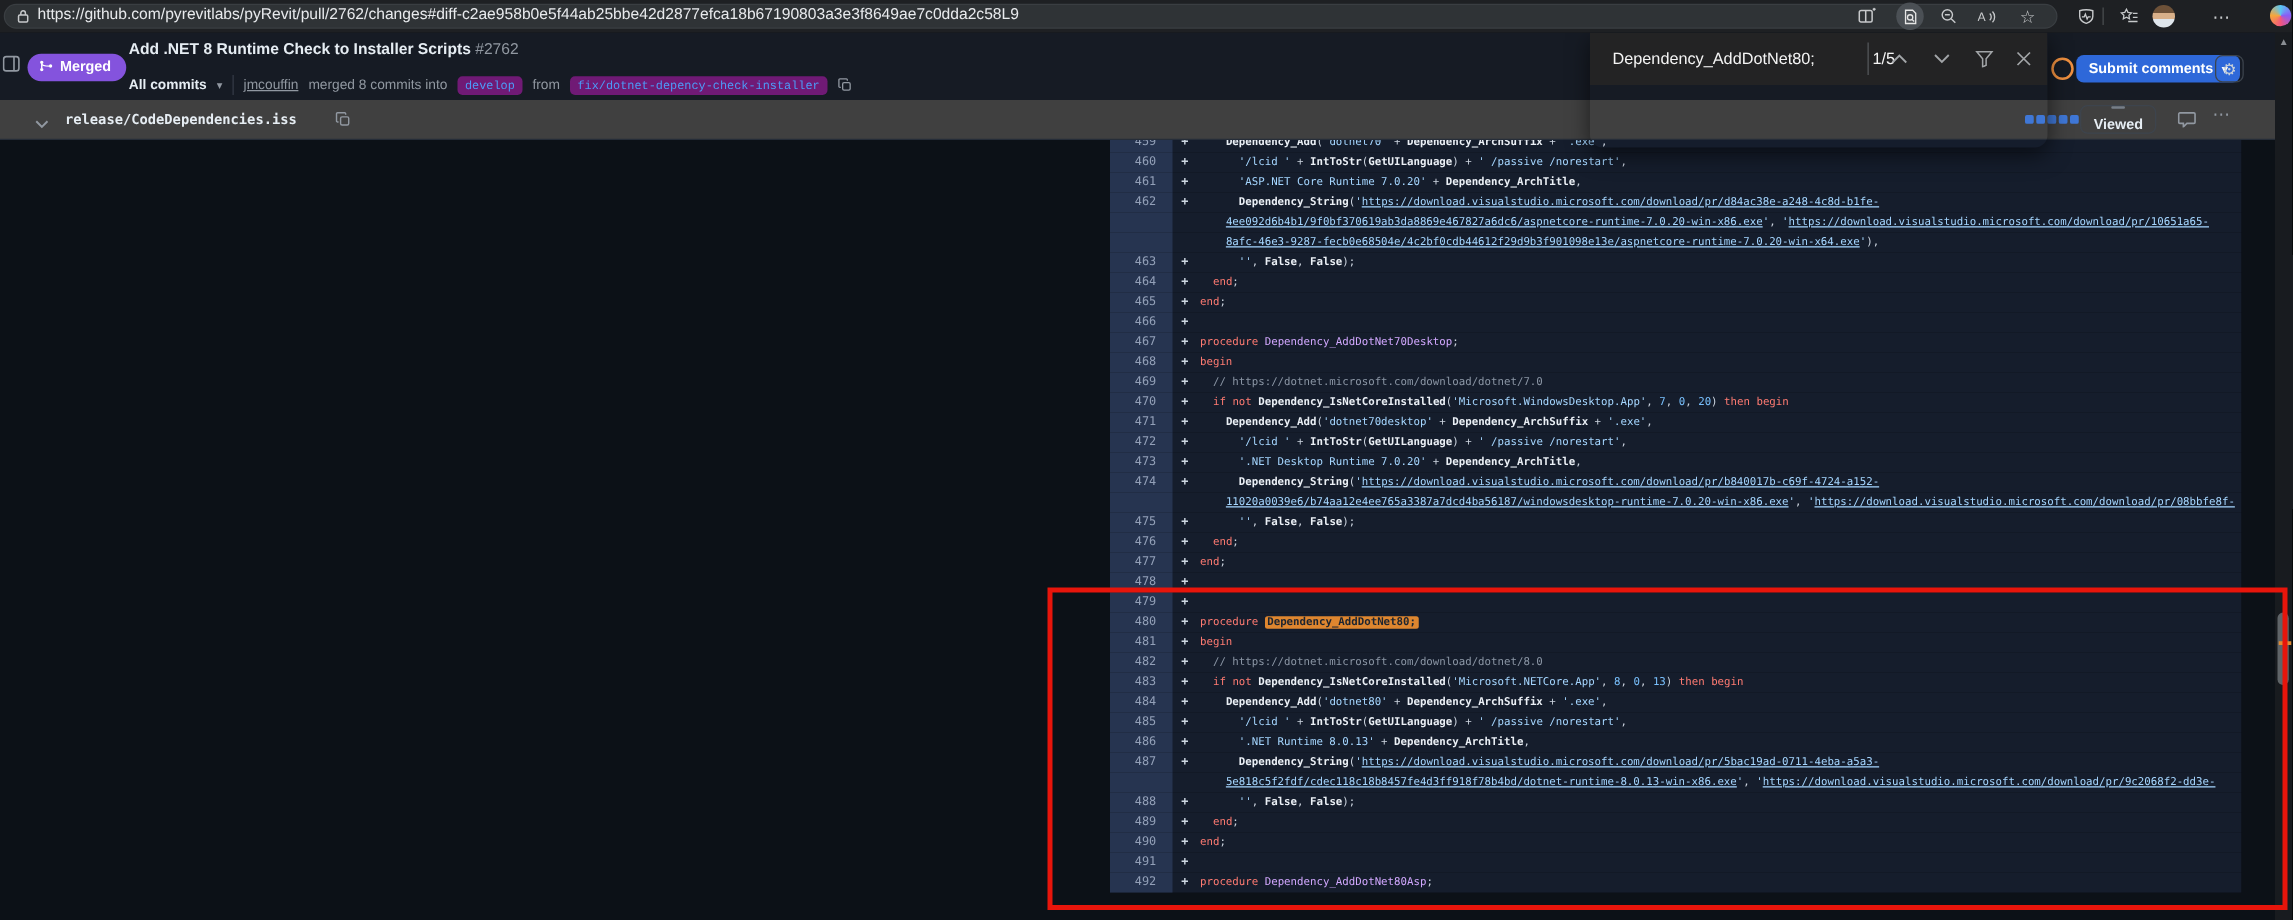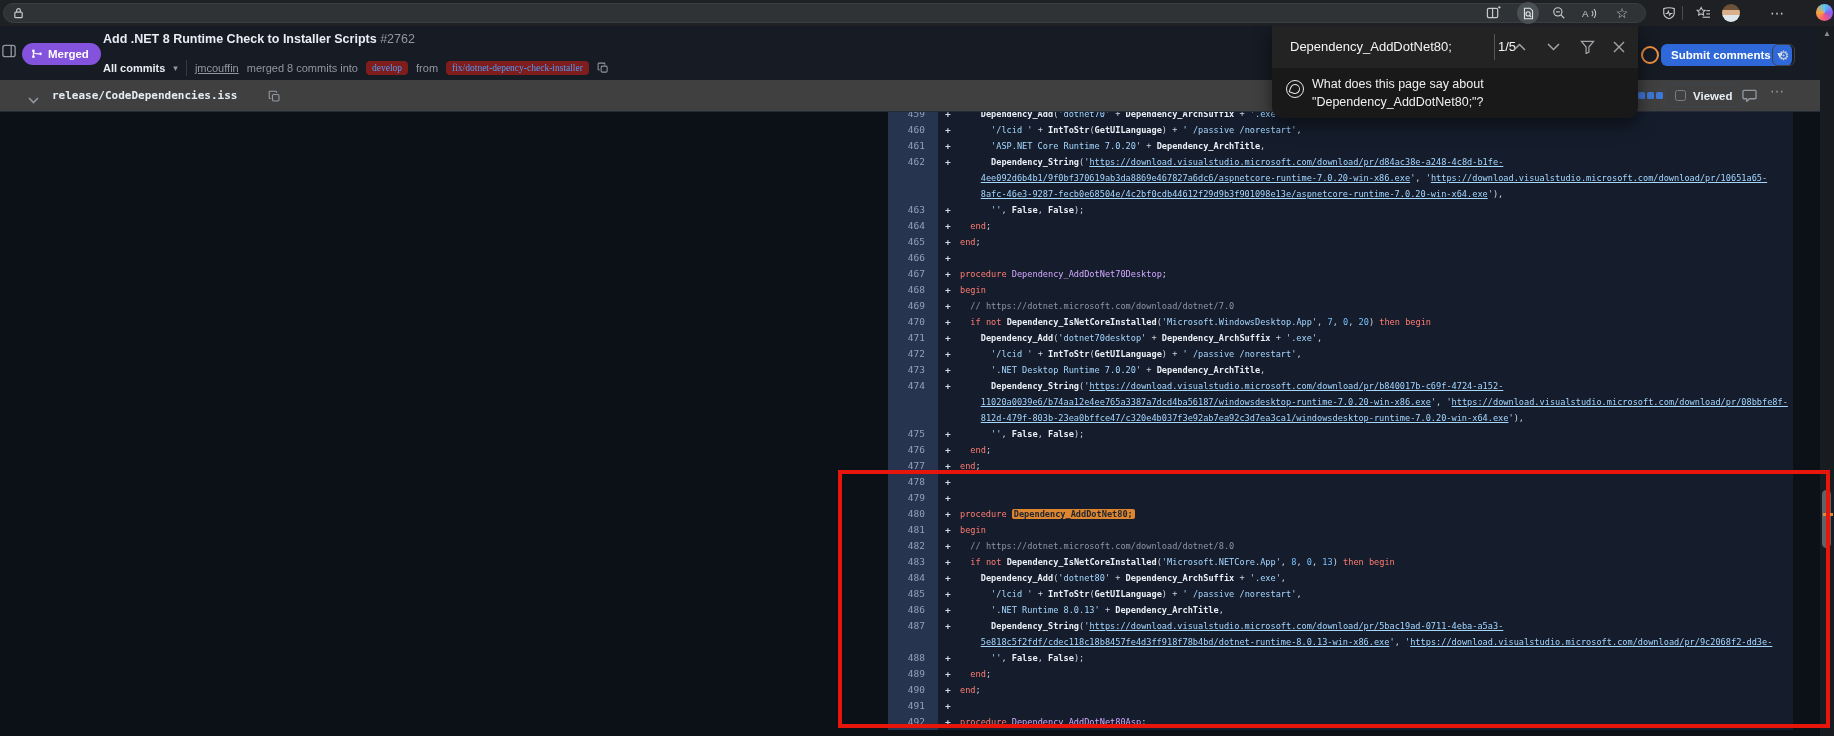--- a/index.html
+++ b/index.html
@@ -25,21 +25,21 @@
   .pill{position:absolute;left:22px;top:17px;height:22px;padding:0 12px 0 9px;border-radius:11px;
         background:#8453dd;color:#fff;font-size:11.5px;font-weight:700;display:flex;align-items:center;gap:5px;}
   .prtitle{position:absolute;left:103px;top:6px;font-size:12.5px;font-weight:700;white-space:nowrap;}
   .prnum{color:#9198a1;font-weight:400;}
   .prrow2{position:absolute;left:103px;top:34px;display:flex;align-items:center;gap:8px;
           font-size:11px;color:#9198a1;white-space:nowrap;}
   .allc{color:#e6edf3;font-weight:700;}
   .dd{color:#9198a1;font-size:9px;}
   .vdiv{width:1px;height:16px;background:#343b46;}
   .author{color:#9198a1;text-decoration:underline;text-align:center;}
-  .chip{font-family:Liberation Serif, serif;font-size:9.5px;color:#4d9bf8;background:#7f1d1d;
+  .chip{font-family:Liberation Mono, monospace;font-size:9.5px;color:#4d9bf8;background:#701a75;
         border-radius:4px;padding:2px 6px;}
   .cicon{color:#9198a1;display:inline-flex;}
   
   .ring{position:absolute;left:1641px;top:46px;width:18px;height:18px;border:2.5px solid #ee8f3f;
         border-radius:50%;box-sizing:border-box;z-index:4;}
   .submit{position:absolute;left:1661px;top:44px;height:22px;padding:0 10px;background:#2e68d9;
           border-radius:6px;color:#fff;font-size:11.5px;font-weight:700;display:flex;align-items:center;
           gap:7px;z-index:4;}
   .gearbtn{position:absolute;left:1772px;top:44px;width:23px;height:22px;border:1px solid #3d444d;
            border-radius:6px;box-sizing:border-box;display:flex;align-items:center;justify-content:center;
@@ -47,21 +47,21 @@
   
   .fbar{position:absolute;left:0;top:80px;width:1820px;height:32px;background:#404040;
         border-bottom:1px solid #262d38;box-sizing:border-box;z-index:5;}
   .fchev{position:absolute;left:28px;top:10px;color:#9198a1;}
   .fname{position:absolute;left:52px;top:9px;font-family:"DejaVu Sans Mono",monospace;
          font-size:11px;font-weight:700;color:#e6edf3;white-space:nowrap;}
   .fcopy{position:absolute;left:268px;top:9px;color:#9198a1;}
   .stat{position:absolute;top:12px;width:7px;height:7px;background:#3f77d6;border-radius:1.5px;}
   .viewedbtn{position:absolute;left:1664px;top:4px;height:23px;border:1px solid #3d444d;border-radius:6px;
              box-sizing:border-box;display:flex;align-items:center;gap:7px;padding:0 10px;
-             font-size:11.5px;font-weight:700;color:#e6edf3;}
+             font-size:11.5px;font-weight:700;color:#e6edf3;flex-direction:column;}
   .cbox{width:11px;height:11px;border:1.5px solid #767e88;border-radius:2.5px;box-sizing:border-box;}
   .bubble{position:absolute;left:1742px;top:8px;color:#9198a1;}
   .kebab{position:absolute;left:1770px;top:3px;color:#9198a1;font-size:14px;letter-spacing:1px;}
   
   .diff{position:absolute;left:888px;top:106px;width:905px;z-index:1;}
   .drow{display:flex;height:16px;background:#151d2c;}
   .ln{width:50px;background:#263450;color:#93a0b8;font:9.5px/16px "DejaVu Sans Mono",monospace;
       text-align:right;padding-right:13px;box-sizing:border-box;flex:none;}
   .mk{width:22px;padding-left:7px;box-sizing:border-box;color:#ced8e2;
       font:700 9.5px/16px "DejaVu Sans Mono",monospace;flex:none;}
@@ -193,25 +193,20 @@
         <span class="ln">474</span>
         <span class="mk">+</span>
         <span class="cd"><span class="sg-pl">      </span><span class="sg-fn">Dependency_String</span><span class="sg-pl">(</span><span class="sg-st">'</span><span class="sg-ur">https://download.visualstudio.microsoft.com/download/pr/b840017b-c69f-4724-a152-</span></span>
       </div>
       <div class="drow">
         <span class="ln"></span>
         <span class="mk"></span>
         <span class="cd"><span class="sg-pl">    </span><span class="sg-ur">11020a0039e6/b74aa12e4ee765a3387a7dcd4ba56187/windowsdesktop-runtime-7.0.20-win-x86.exe</span><span class="sg-st">'</span><span class="sg-pl">, </span><span class="sg-st">'</span><span class="sg-ur">https://download.visualstudio.microsoft.com/download/pr/08bbfe8f-</span></span>
       </div>
       <div class="drow">
-        <span class="ln"></span>
-        <span class="mk"></span>
-        <span class="cd"><span class="sg-pl">    </span><span class="sg-ur">812d-479f-803b-23ea0bffce47/c320e4b037f3e92ab7ea92c3d7ea3ca1/windowsdesktop-runtime-7.0.20-win-x64.exe</span><span class="sg-st">'</span><span class="sg-pl">),</span></span>
-      </div>
-      <div class="drow">
         <span class="ln">475</span>
         <span class="mk">+</span>
         <span class="cd"><span class="sg-pl">      </span><span class="sg-st">''</span><span class="sg-pl">, </span><span class="sg-fn">False</span><span class="sg-pl">, </span><span class="sg-fn">False</span><span class="sg-pl">);</span></span>
       </div>
       <div class="drow">
         <span class="ln">476</span>
         <span class="mk">+</span>
         <span class="cd"><span class="sg-pl">  </span><span class="sg-kw">end</span><span class="sg-pl">;</span></span>
       </div>
       <div class="drow">
@@ -385,20 +380,21 @@
   <div class="gearbtn">⚙</div>
 
   <div class="bbar">
     <div class="afield"></div>
     <span class="bicon" style="left:9px;">
       <svg width="11" height="12" viewBox="0 0 12 13">
           <rect x="2" y="5.5" width="8" height="6" rx="1" fill="none" stroke="currentColor" stroke-width="1.3"></rect>
           <path d="M4 5.5V3.8a2 2 0 0 1 4 0v1.7" fill="none" stroke="currentColor" stroke-width="1.3"></path>
         </svg>
     </span>
+    <span class="urltxt">https://github.com/pyrevitlabs/pyRevit/pull/2762/changes#diff-c2ae958b0e5f44ab25bbe42d2877efca18b67190803a3e3f8649ae7c0dda2c58L9</span>
     <span class="bicon" style="left:1484px;">
       <svg width="15" height="14" viewBox="0 0 16 15">
           <rect x="1.5" y="2.5" width="11" height="10" rx="1.5" fill="none" stroke="currentColor" stroke-width="1.3"></rect>
           <line x1="7" y1="2.5" x2="7" y2="12.5" stroke="currentColor" stroke-width="1.3"></line>
           <path d="M13 1.5h2.5M14.2 0.3v2.4" stroke="currentColor" stroke-width="1.2"></path>
         </svg>
     </span>
     <span class="bicon circlehl" style="left:1517px;">
       <svg width="13" height="13" viewBox="0 0 16 16">
           <path d="M3 1.5h7l3 3v10H3z" fill="none" stroke="#e6e6e6" stroke-width="1.3"></path>
@@ -459,22 +455,15 @@
         <svg width="15" height="14" viewBox="0 0 16 15">
             <path d="M1.5 1.5h13l-5 6v5.5l-3 1.5V7.5z" fill="none" stroke="currentColor" stroke-width="1.3"></path>
           </svg>
       </span>
       <span class="fbtn" style="left:338px;">
         <svg width="12" height="12" viewBox="0 0 12 12">
             <path d="M1 1l10 10M11 1L1 11" stroke="currentColor" stroke-width="1.4"></path>
           </svg>
       </span>
     </div>
-    <div class="frow2">
-      <span class="cop-ic"></span>
-      <div class="ftext">
-        <div>What does this page say about</div>
-        <div>"Dependency_AddDotNet80;"?</div>
-      </div>
-    </div>
   </div>
 
 </div>
 
 </body></html>

